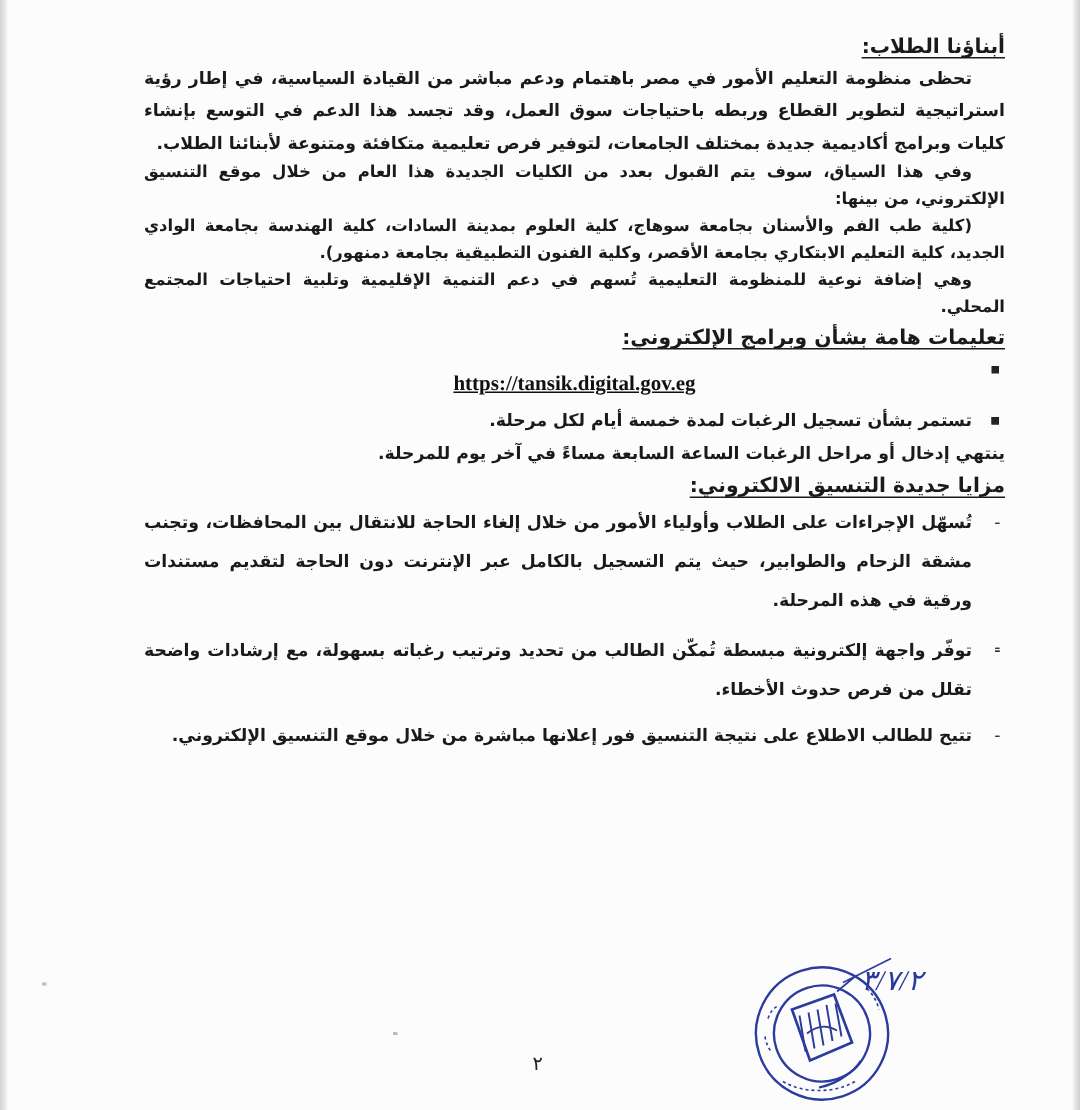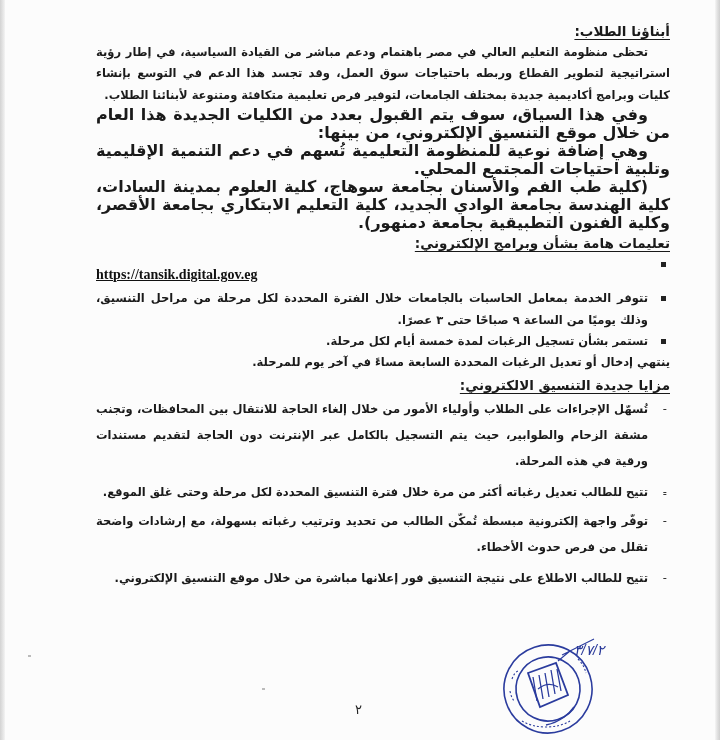--- a/index.html
+++ b/index.html
@@ -45,21 +45,21 @@
       text-underline-offset: 3px;
       margin: 0;
       line-height: 22px;
       font-weight: bold;
     }
     .para {
       margin: 0;
       text-indent: 22px;
     }
     .para.small {
-      font-size: 16px;
+      font-size: 11px;
       line-height: 18px;
     }
     ul.bullets, ul.dashes {
       list-style: none;
       margin: 0;
       padding: 0;
     }
     ul.bullets li, ul.dashes li {
       position: relative;
       padding-right: 22px;
@@ -77,21 +77,21 @@
       position: absolute;
       right: 3px;
       top: 0;
       font-weight: normal;
       color: #333;
     }
     ul.dashes li { margin-bottom: 7px; line-height: 26px; }
     ul.dashes li.tight { line-height: 22px; margin-bottom: 5px; }
     .url {
       direction: ltr;
-      text-align: left;
+      text-align: center;
       font-family: "Liberation Serif", serif;
       font-weight: bold;
       font-size: 14px;
       text-decoration: underline;
       color: #111;
       margin: 10px 0 2px 0;
       line-height: 22px;
     }
     .note-text { margin: 0; }
     .page-number {
@@ -106,85 +106,83 @@
       position: absolute;
       left: 498px;
       top: 633px;
       width: 112px;
       height: 104px;
     }
     .signature {
       position: absolute;
       left: 574px;
       top: 642px;
-      font-family: Liberation Sans, sans-serif;
-      font-size: 14px;
+      font-family: Liberation Serif, serif;
+      font-size: 19px;
       color: #2a3a9a;
       font-style: italic;
     }
     .speck {
       position: absolute;
       width: 3px; height: 2px; background: #bbb;
     }
   </style>
 </head>
 <body>
 
 <div class="viewport">
   <div class="edge-left"></div>
   <div class="edge-right"></div>
 
   <div class="page">
 
     <h2 class="heading">أبناؤنا الطلاب:</h2>
 
-    <p class="para">تحظى منظومة التعليم العالي في مصر باهتمام ودعم مباشر من القيادة السياسية، في إطار رؤية استراتيجية لتطوير القطاع وربطه باحتياجات سوق العمل، وقد تجسد هذا الدعم في التوسع بإنشاء كليات وبرامج أكاديمية جديدة بمختلف الجامعات، لتوفير فرص تعليمية متكافئة ومتنوعة لأبنائنا الطلاب.</p>
+    <p class="para">تحظى منظومة التعليم الأمور في مصر باهتمام ودعم مباشر من القيادة السياسية، في إطار رؤية استراتيجية لتطوير القطاع وربطه باحتياجات سوق العمل، وقد تجسد هذا الدعم في التوسع بإنشاء كليات وبرامج أكاديمية جديدة بمختلف الجامعات، لتوفير فرص تعليمية متكافئة ومتنوعة لأبنائنا الطلاب.</p>
 
     <p class="para small">وفي هذا السياق، سوف يتم القبول بعدد من الكليات الجديدة هذا العام من خلال موقع التنسيق الإلكتروني، من بينها:</p>
 
+    <p class="para small">(كلية طب الفم والأسنان بجامعة سوهاج، كلية العلوم بمدينة السادات، كلية الهندسة بجامعة الوادي الجديد، كلية التعليم الابتكاري بجامعة الأقصر، وكلية الفنون التطبيقية بجامعة دمنهور).</p>
+
     <p class="para small">وهي إضافة نوعية للمنظومة التعليمية تُسهم في دعم التنمية الإقليمية وتلبية احتياجات المجتمع المحلي.</p>
 
-    <p class="para small">(كلية طب الفم والأسنان بجامعة سوهاج، كلية العلوم بمدينة السادات، كلية الهندسة بجامعة الوادي الجديد، كلية التعليم الابتكاري بجامعة الأقصر، وكلية الفنون التطبيقية بجامعة دمنهور).</p>
-
     <h2 class="heading">تعليمات هامة بشأن وبرامج الإلكتروني:</h2>
 
     <ul class="bullets">
       <li>
         <span class="marker"></span>
       </li>
     </ul>
 
     <div class="url">https://tansik.digital.gov.eg</div>
 
     <ul class="bullets">
       <li>
         <span class="marker"></span>
-        <span>تتوفر الخدمة بمعامل الحاسبات بالجامعات خلال الفترة المحددة لكل مرحلة من مراحل التنسيق، وذلك يوميًا من الساعة ٩ صباحًا حتى ٣ عصرًا.</span>
       </li>
       <li>
         <span class="marker"></span>
         <span>تستمر بشأن تسجيل الرغبات لمدة خمسة أيام لكل مرحلة.</span>
       </li>
     </ul>
 
-    <p class="note-text">ينتهي إدخال أو تعديل الرغبات المحددة السابعة مساءً في آخر يوم للمرحلة.</p>
+    <p class="note-text">ينتهي إدخال أو مراحل الرغبات الساعة السابعة مساءً في آخر يوم للمرحلة.</p>
 
     <h2 class="heading">مزايا جديدة التنسيق الالكتروني:</h2>
 
     <ul class="dashes">
       <li>
         <span class="marker">-</span>
         <span>تُسهّل الإجراءات على الطلاب وأولياء الأمور من خلال إلغاء الحاجة للانتقال بين المحافظات، وتجنب مشقة الزحام والطوابير، حيث يتم التسجيل بالكامل عبر الإنترنت دون الحاجة لتقديم مستندات ورقية في هذه المرحلة.</span>
       </li>
       <li>
         <span class="marker">-</span>
       </li>
       <li class="tight">
         <span class="marker">-</span>
-        <span>تتيح للطالب تعديل رغباته أكثر من مرة خلال فترة التنسيق المحددة لكل مرحلة وحتى غلق الموقع.</span>
       </li>
       <li>
         <span class="marker">-</span>
         <span>توفّر واجهة إلكترونية مبسطة تُمكّن الطالب من تحديد وترتيب رغباته بسهولة، مع إرشادات واضحة تقلل من فرص حدوث الأخطاء.</span>
       </li>
       <li class="tight">
         <span class="marker">-</span>
         <span>تتيح للطالب الاطلاع على نتيجة التنسيق فور إعلانها مباشرة من خلال موقع التنسيق الإلكتروني.</span>
       </li>
     </ul>

